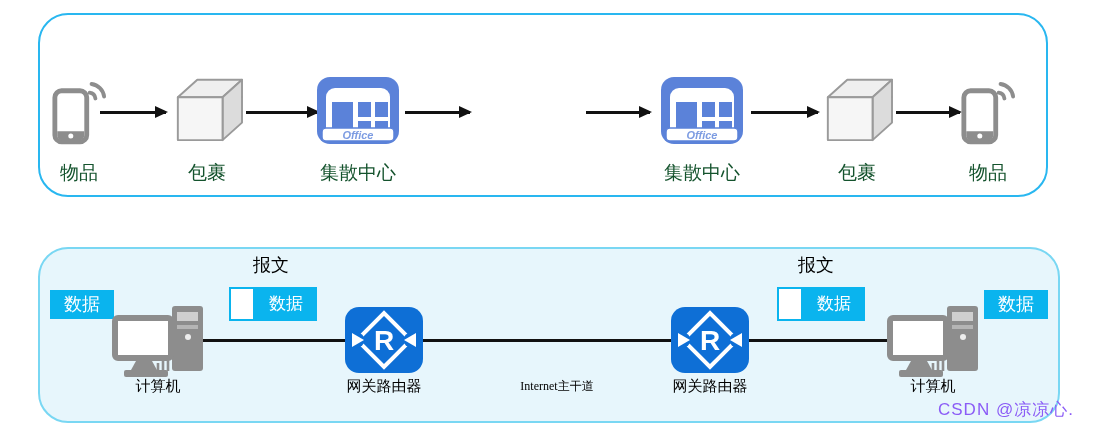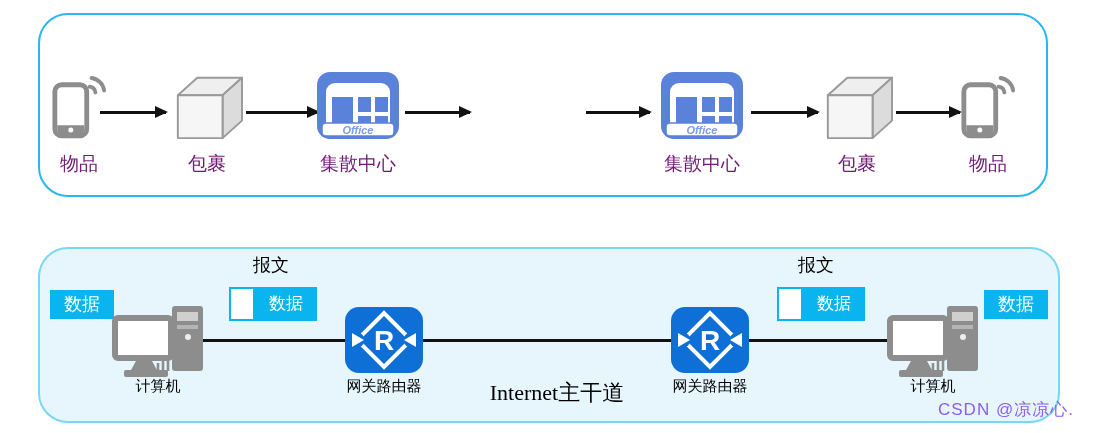--- a/index.html
+++ b/index.html
@@ -8,34 +8,34 @@
 
   
   .panel-top{position:absolute;left:38px;top:13px;width:1006px;height:180px;
     background:#fff;border:2px solid #29b7f0;border-radius:30px;}
   .panel-bottom{position:absolute;left:38px;top:247px;width:1018px;height:172px;
     background:#e7f6fc;border:2px solid #79d7f3;border-radius:30px;}
 
   
   .tnode{position:absolute;top:72px;transform:translateX(-50%);
     display:flex;flex-direction:column;align-items:center;}
-  .ticon{height:72px;display:flex;align-items:flex-start;justify-content:center;}
+  .ticon{height:72px;display:flex;align-items:flex-end;justify-content:center;}
   .ticon svg{overflow:visible;display:block;}
-  .tlabel{margin-top:7px;font-size:19px;color:#701a75;white-space:nowrap;}
+  .tlabel{margin-top:16px;font-size:19px;color:#14532d;white-space:nowrap;}
 
   
   .arrow{position:absolute;top:111px;height:3px;background:#111;}
   .arrow::after{content:'';position:absolute;right:-2px;top:-5px;width:0;height:0;
     border-left:13px solid #111;border-top:6.5px solid transparent;border-bottom:6.5px solid transparent;}
 
   
   .net-line{position:absolute;left:178px;top:339px;width:732px;height:3px;background:#111;}
   .abs{position:absolute;}
   .blabel{position:absolute;transform:translateX(-50%);font-size:15px;color:#000;white-space:nowrap;}
-  .serif-label{font-family:"Liberation Serif","DejaVu Serif",serif;font-size:22px;}
+  .serif-label{font-family:"Liberation Serif","DejaVu Serif",serif;font-size:12px;}
   .badge{position:absolute;background:#0ab4ee;color:#fff;font-size:18px;
     width:64px;height:29px;line-height:29px;text-align:center;}
   .packet{position:absolute;display:flex;height:34px;}
   .packet .head{width:22px;background:#fff;border:2px solid #0ab4ee;}
   .packet .pbody{width:62px;background:#0ab4ee;color:#fff;font-size:17px;line-height:34px;text-align:center;}
   .watermark{position:absolute;left:938px;top:398px;font-size:17px;color:#8b5cf6;letter-spacing:1px;}
 </style>
 </head>
 <body>
 

